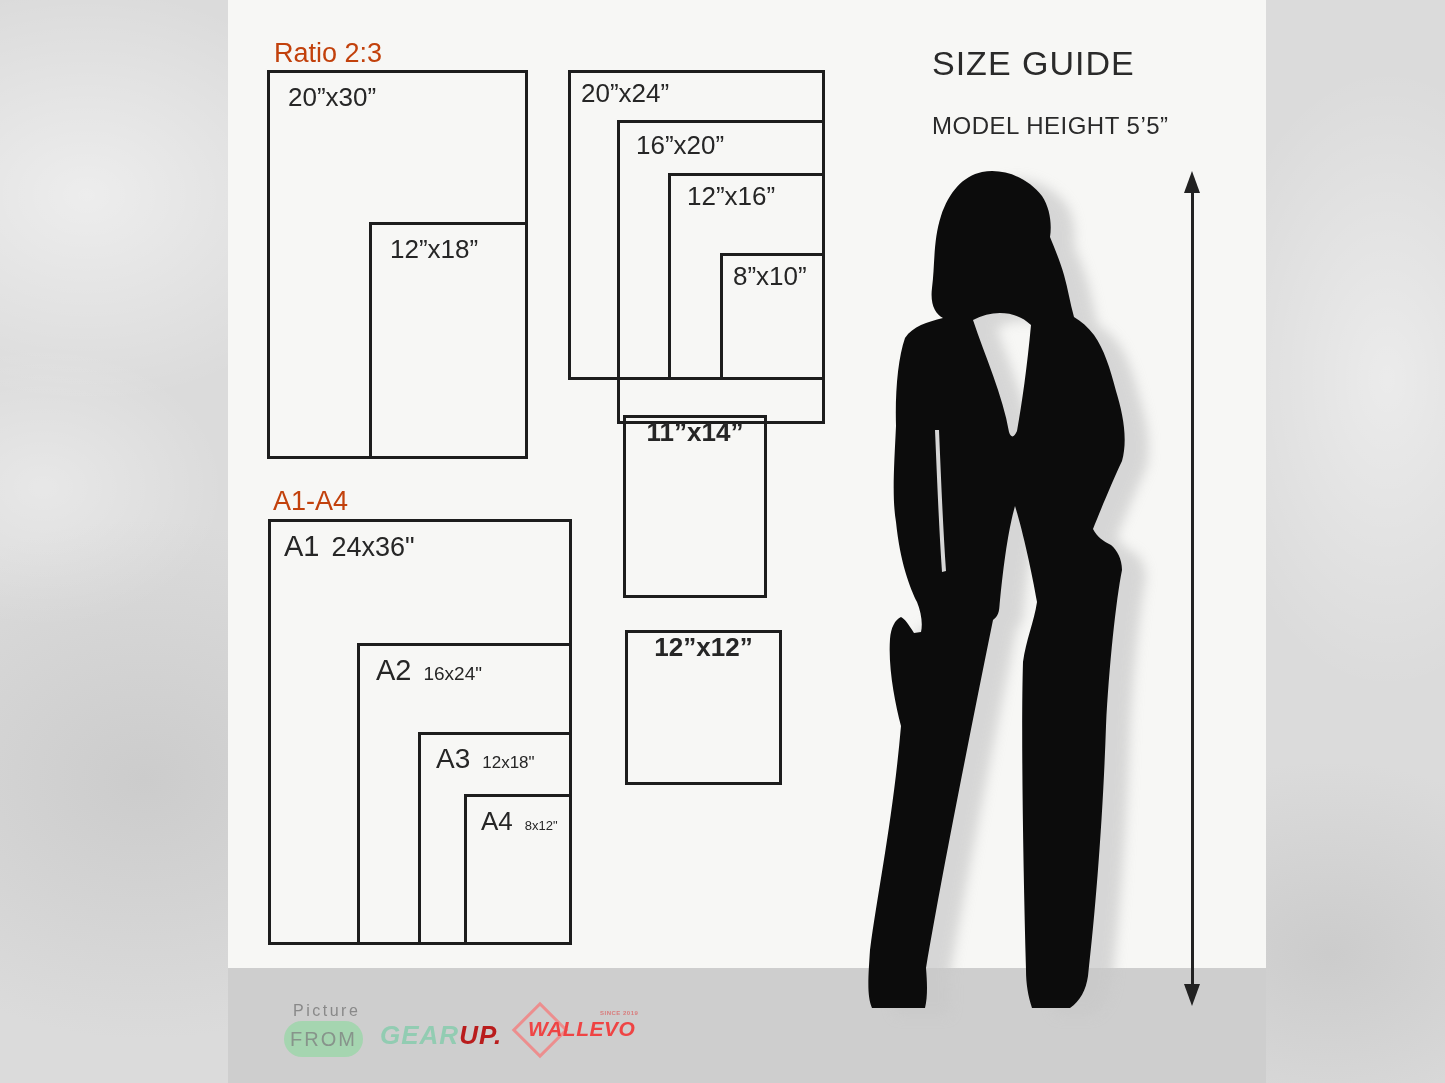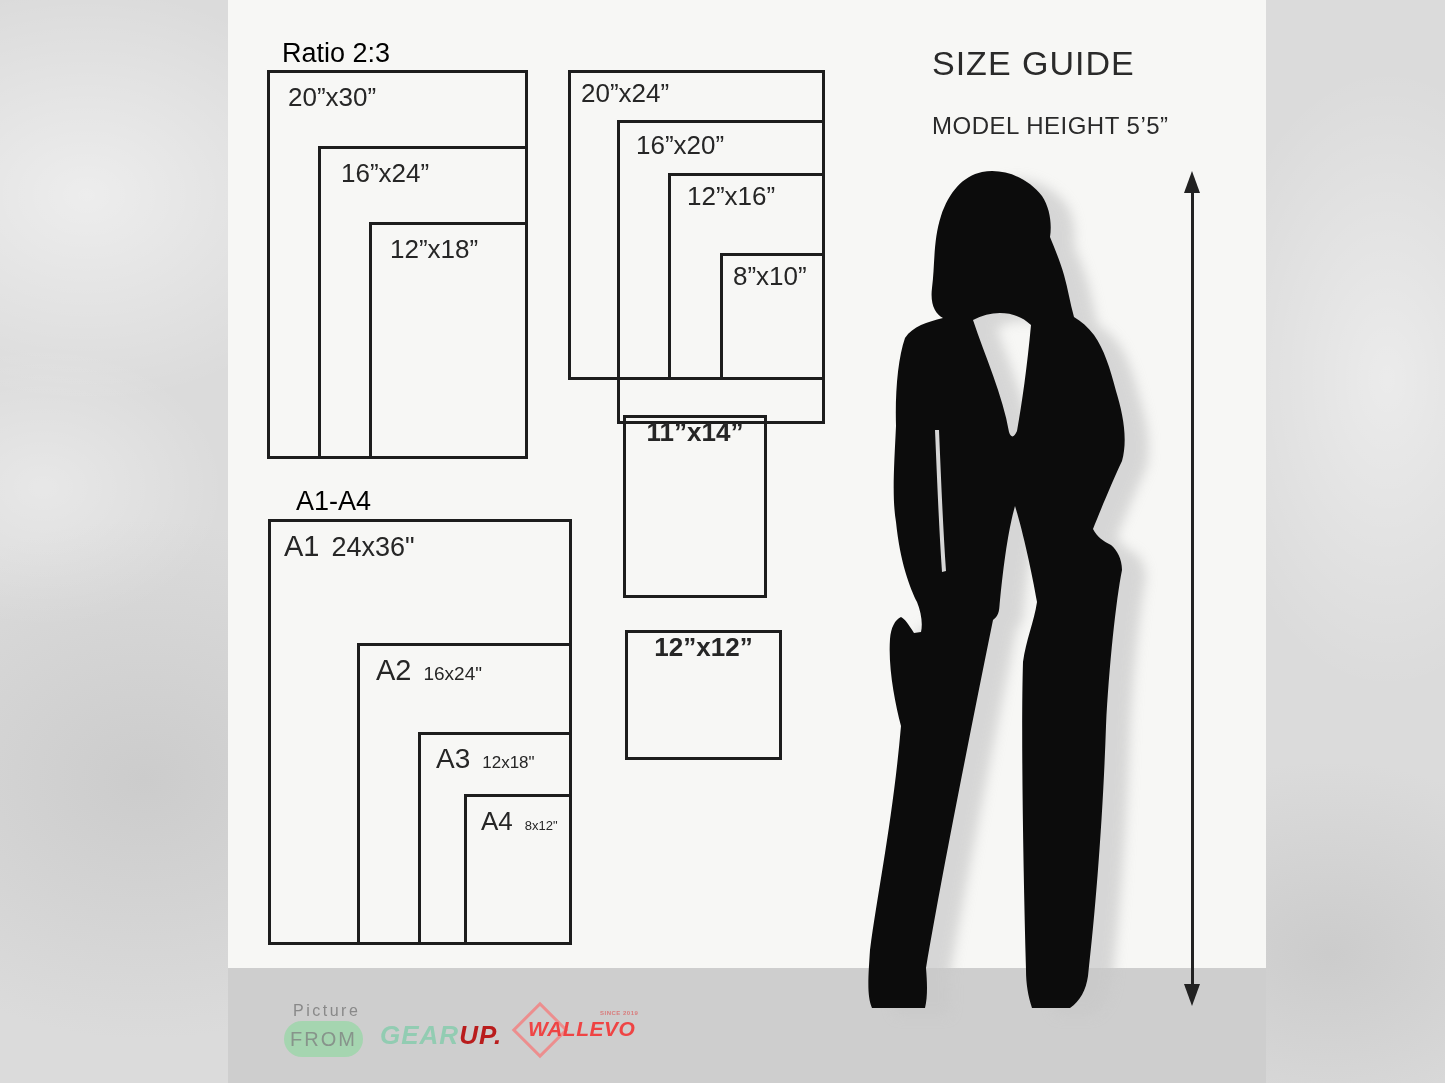--- a/index.html
+++ b/index.html
@@ -30,21 +30,21 @@
   
   .szbox {
     position:absolute; border:3px solid #1d1d1d; background:transparent;
   }
   .szlabel {
     color:#262626; font-size:26px; line-height:1.1; white-space:nowrap;
   }
   .pad { padding:10px 0 0 18px; }
 
   .group-title {
-    position:absolute; color:#000000; font-size:27px; white-space:nowrap;margin-left:8px;
+    position:absolute; color:#c2410c; font-size:27px; white-space:nowrap;
   }
 
   .centerlab { display:flex; align-items:flex-start; justify-content:center; height:100%;font-weight:bold; }
 
   
   .arow { display:flex; align-items:baseline; gap:12px; }
   .acode { color:#262626; font-size:29px; }
   .asize { color:#262626; }
 
   
@@ -105,23 +105,20 @@
 <div id="stage">
   <div class="card">
 
     <div class="footer-strip"></div>
 
     <div class="group-title" style="left:46px; top:38px;">Ratio 2:3</div>
 
     <div class="szbox" style="left:39px; top:70px; width:261px; height:389px;">
       <div class="szlabel pad">20”x30”</div>
     </div>
-    <div class="szbox" style="left:90px; top:146px; width:210px; height:313px;">
-      <div class="szlabel pad" style="padding-left:20px;">16”x24”</div>
-    </div>
     <div class="szbox" style="left:141px; top:222px; width:159px; height:237px;">
       <div class="szlabel pad">12”x18”</div>
     </div>
 
     <div class="szbox" style="left:340px; top:70px; width:257px; height:310px;">
       <div class="szlabel pad" style="padding-left:10px; padding-top:6px;">20”x24”</div>
     </div>
     <div class="szbox" style="left:389px; top:120px; width:208px; height:304px;">
       <div class="szlabel pad" style="padding-left:16px; padding-top:8px;">16”x20”</div>
     </div>
@@ -130,27 +127,27 @@
     </div>
     <div class="szbox" style="left:492px; top:253px; width:105px; height:127px;">
       <div class="szlabel pad" style="padding-left:10px; padding-top:6px;">8”x10”</div>
     </div>
 
     <div class="szbox" style="left:395px; top:415px; width:144px; height:183px;">
       <div class="centerlab">
           <span class="szlabel">11”x14”</span>
         </div>
     </div>
-    <div class="szbox" style="left:397px; top:630px; width:157px; height:130px;">
+    <div class="szbox" style="left:397px; top:630px; width:157px; height:155px;">
       <div class="centerlab">
           <span class="szlabel">12”x12”</span>
         </div>
     </div>
 
-    <div class="group-title" style="left:60px; top:486px;text-align:center;">A1-A4</div>
+    <div class="group-title" style="left:45px; top:486px;text-align:center;">A1-A4</div>
 
     <div class="szbox" style="left:40px; top:519px; width:304px; height:426px;">
       <div class="arow" style="padding:8px 0 0 13px;">
         <span class="acode">A1</span>
         <span class="asize" style="font-size:27px;">24x36"</span>
       </div>
     </div>
     <div class="szbox" style="left:129px; top:643px; width:215px; height:302px;">
       <div class="arow" style="padding:8px 0 0 16px;">
         <span class="acode">A2</span>

